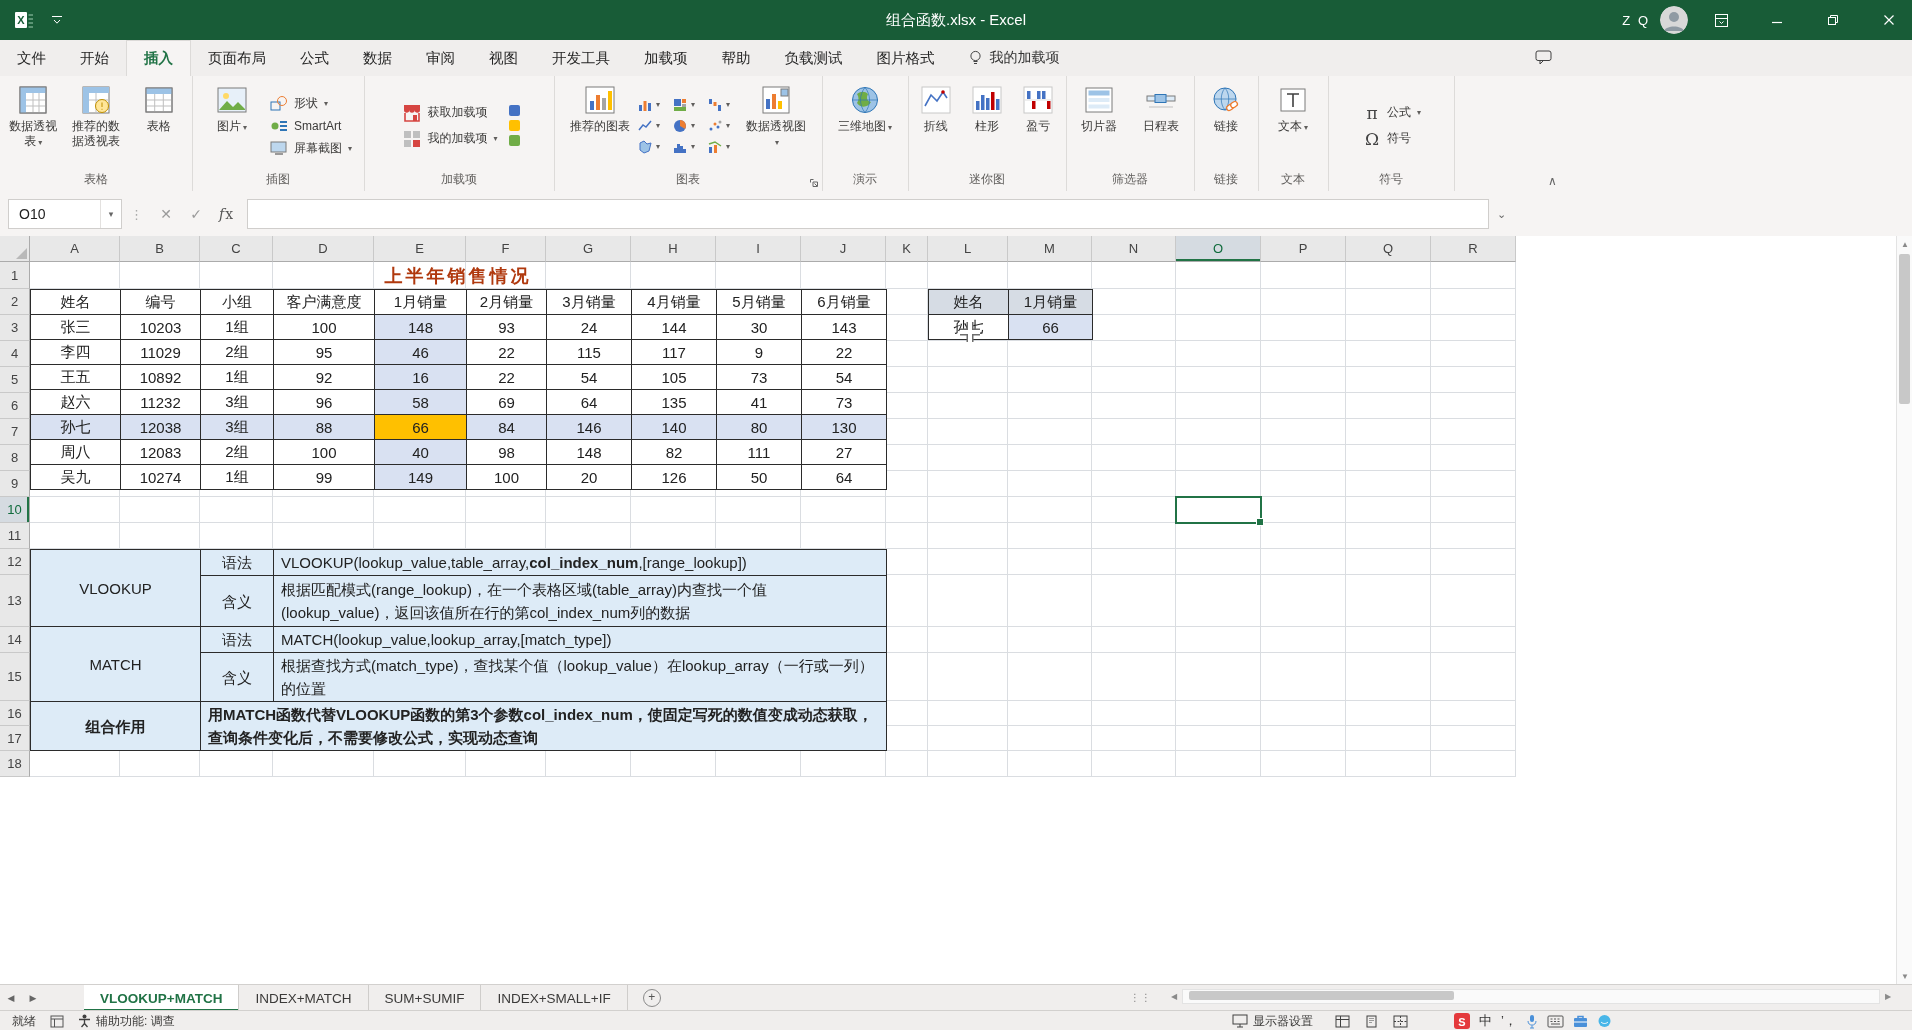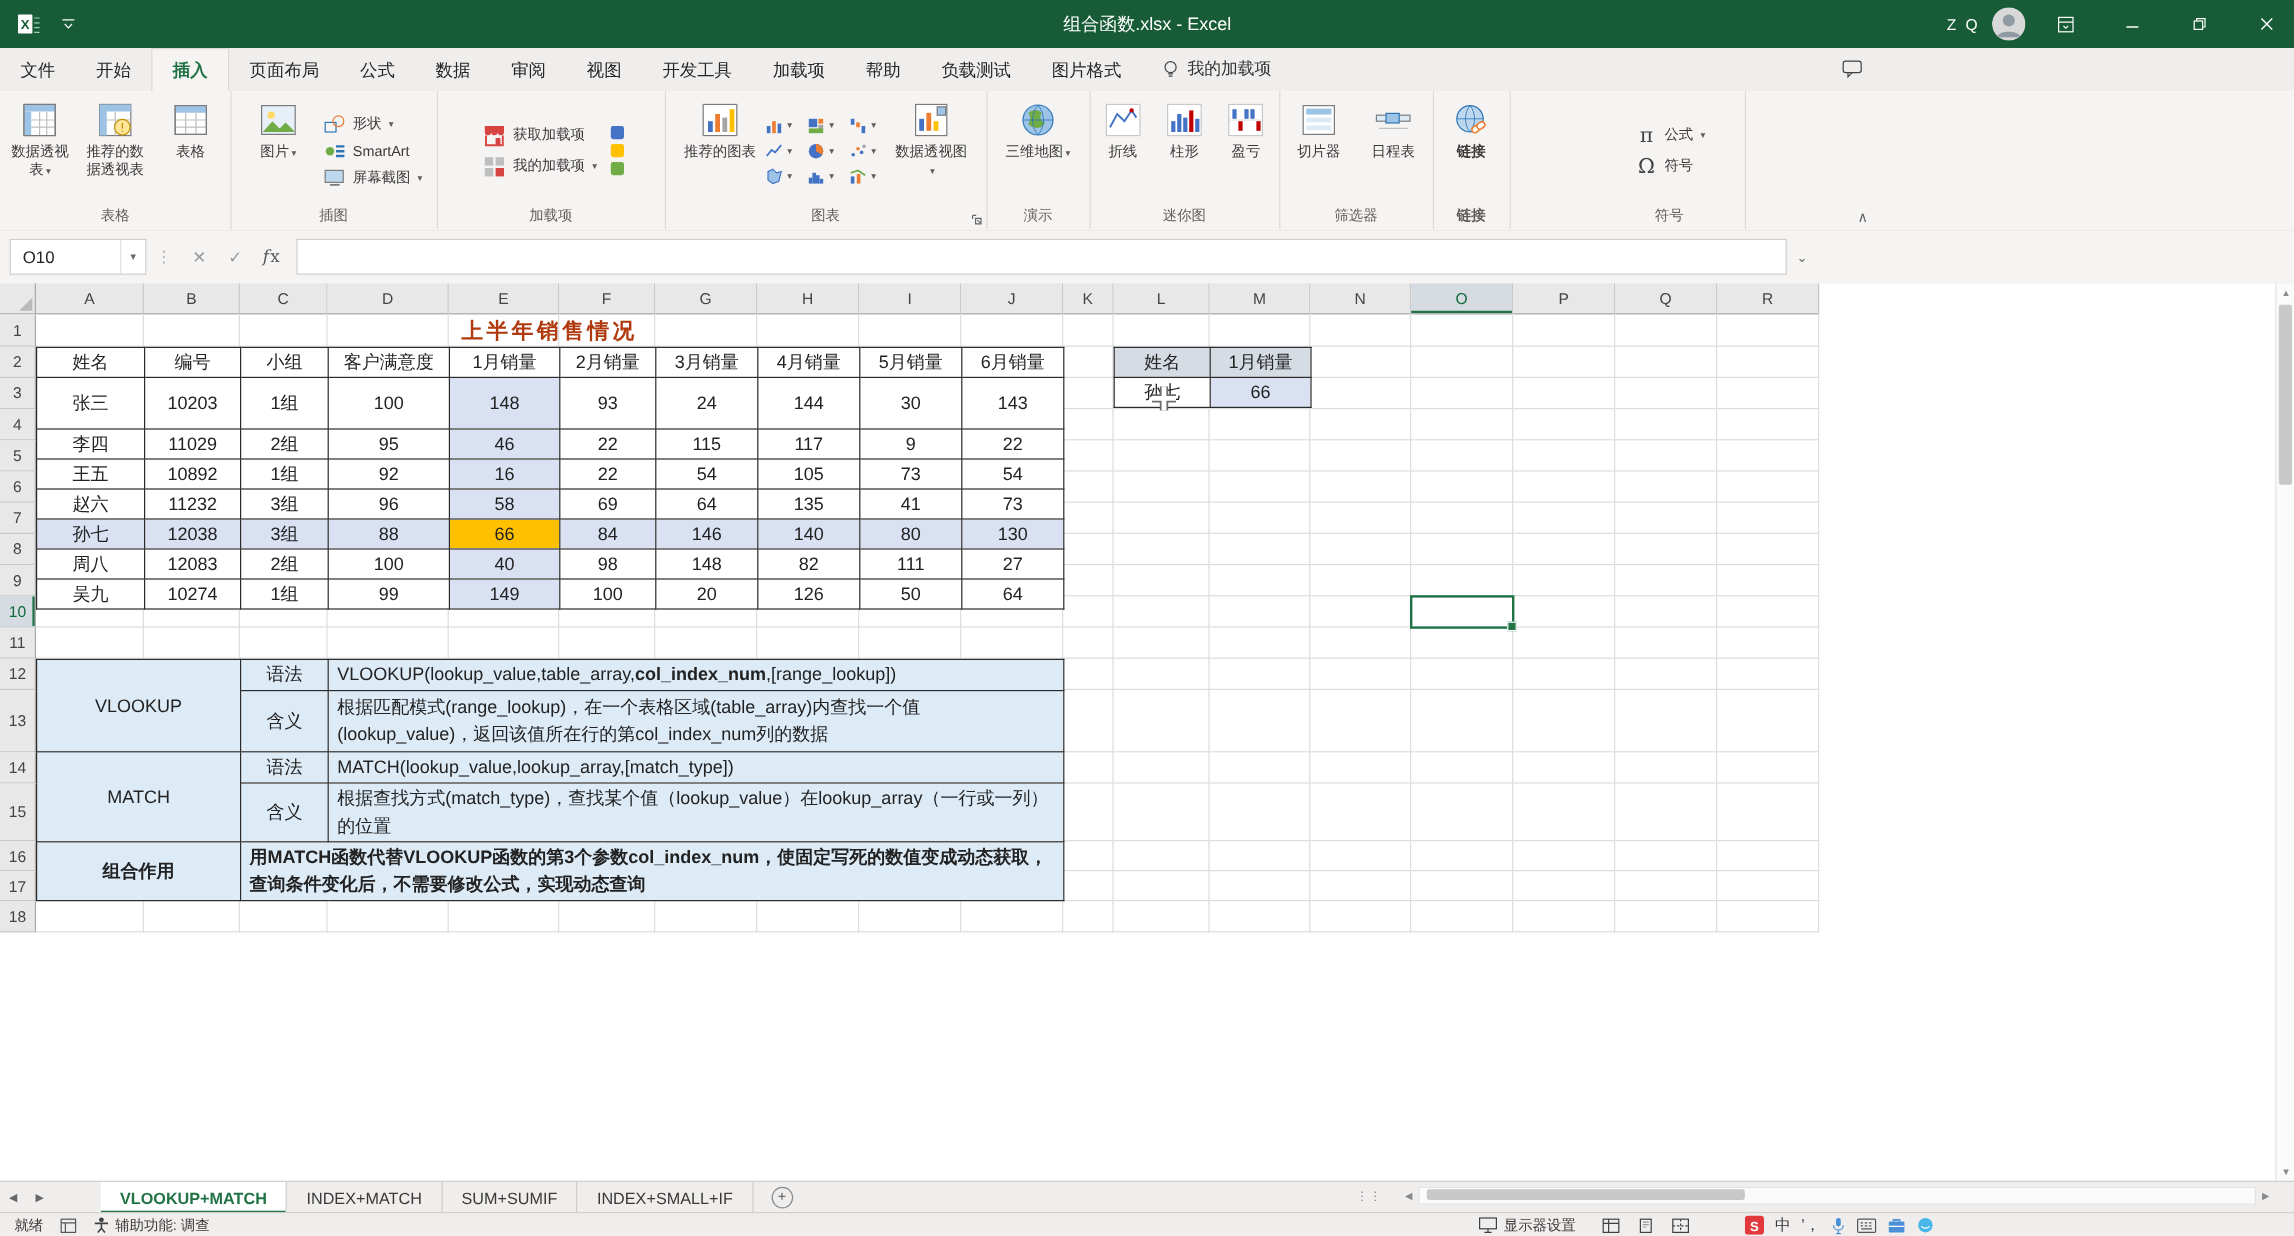--- a/index.html
+++ b/index.html
@@ -561,39 +561,55 @@
                 <rect x="19" y="5" width="3.5" height="8" fill="#4472C4"></rect>
                 <rect x="24" y="15" width="3.5" height="8" fill="#C00000"></rect>
               </svg>
             </span>
           </span>
           <span class="blabel">盈亏</span>
         </div>
       </div>
       <div class="glabel">迷你图</div>
     </div>
-    <div class="rgroup" style="left: 1194px; width: 64px; font-weight: bold;">
+    <div class="rgroup" style="left: 1194px; width: 64px;">
       <div class="gcontent">
         <div class="bigbtn">
           <span class="ic">
             <span class="icw">
               <svg width="30" height="30">
                 <circle cx="14" cy="14" r="11" fill="#BDD7EE" stroke="#2E75B6"></circle>
                 <path d="M3 14h22M14 3c-5 5.5-5 16.5 0 22M14 3c5 5.5 5 16.5 0 22" stroke="#2E75B6" fill="none" stroke-width=".7"></path>
                 <g transform="rotate(-35 21 21)">
                   <rect x="15" y="18.5" width="7" height="5" rx="2.5" fill="#fff" stroke="#ED7D31" stroke-width="1.3"></rect>
                   <rect x="20" y="18.5" width="7" height="5" rx="2.5" fill="#fff" stroke="#ED7D31" stroke-width="1.3"></rect>
                 </g>
               </svg>
             </span>
           </span>
           <span class="blabel">链接</span>
         </div>
       </div>
       <div class="glabel">链接</div>
+    </div>
+    <div class="rgroup" style="left: 1258px; width: 70px;">
+      <div class="gcontent">
+        <div class="bigbtn">
+          <span class="ic">
+            <span class="icw">
+              <svg width="28" height="26">
+                <rect x="2" y="2" width="24" height="22" fill="#fff" stroke="#7B7B7B"></rect>
+                <path d="M8 7h12M14 7v13" stroke="#404040" stroke-width="1.6"></path>
+              </svg>
+            </span>
+          </span>
+          <span class="blabel">文本<span class="drop">▾</span></span>
+        </div>
+      </div>
+      <div class="glabel">文本</div>
     </div>
     <div class="rgroup" style="left: 1328px; width: 126px;">
       <div class="gcontent">
         <div class="smallstack">
           <div class="smallbtn">
             <span class="icw">
               <span class="symch">π</span>
             </span>
             <span>公式</span>
             <span class="drop">▾</span>
@@ -1005,21 +1021,21 @@
           <td>编号</td>
           <td>小组</td>
           <td>客户满意度</td>
           <td>1月销量</td>
           <td>2月销量</td>
           <td>3月销量</td>
           <td>4月销量</td>
           <td>5月销量</td>
           <td>6月销量</td>
         </tr>
-        <tr style="height:43px">
+        <tr style="height:25px">
           <td class="">张三</td>
           <td class="">10203</td>
           <td class="">1组</td>
           <td class="">100</td>
           <td class="cfill">148</td>
           <td class="">93</td>
           <td class="">24</td>
           <td class="">144</td>
           <td class="">30</td>
           <td class="">143</td>

